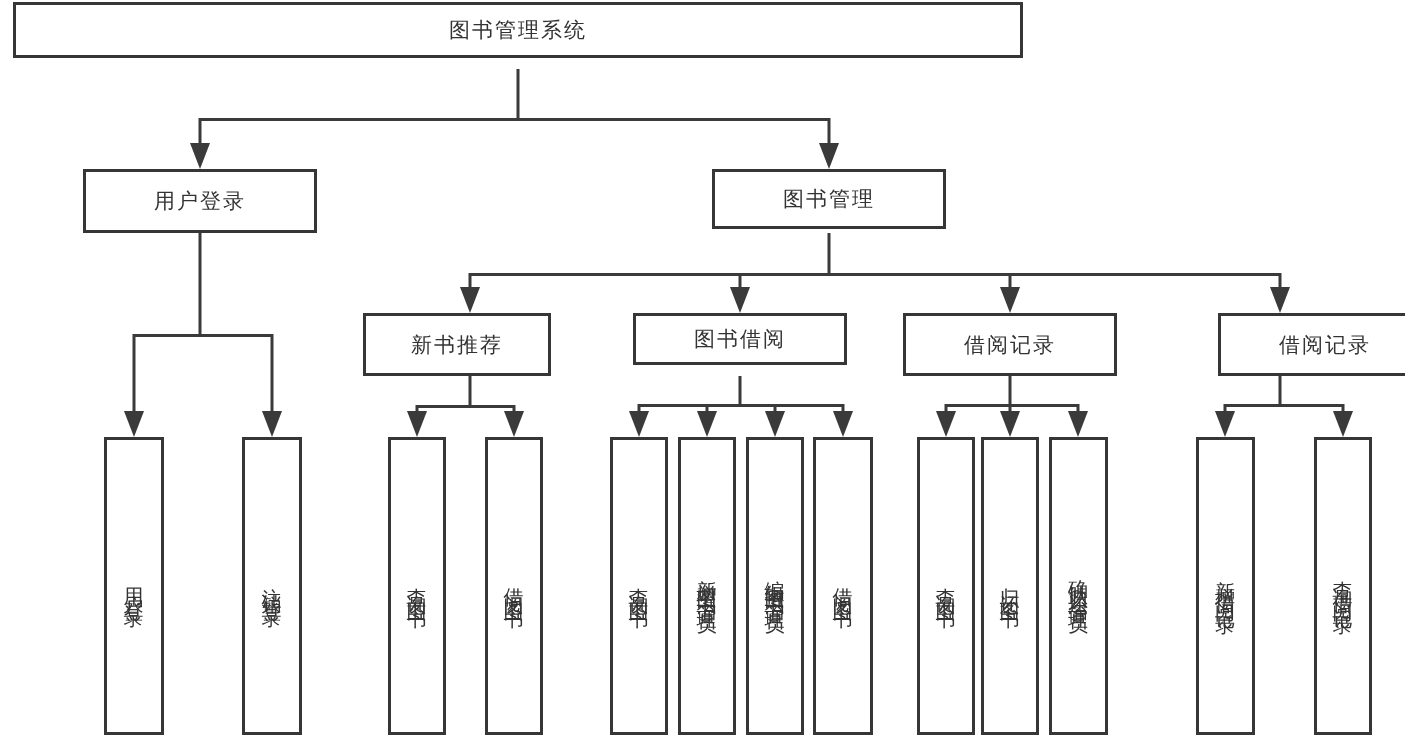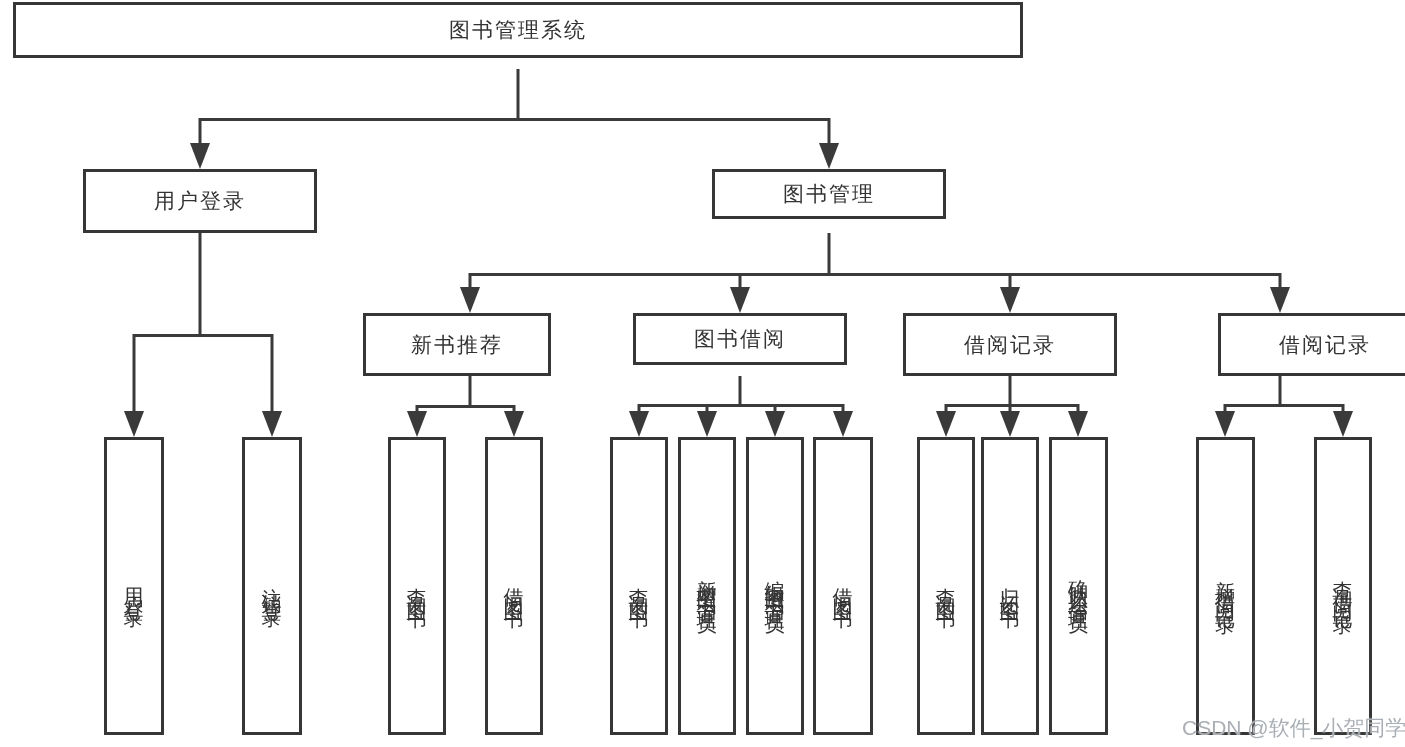--- a/index.html
+++ b/index.html
@@ -94,21 +94,21 @@
     </g>
   </svg>
 
   <div class="node" style="left:13px; top:2px; width:1010px; height:56px;">
     <span class="hlabel">图书管理系统</span>
   </div>
 
   <div class="node" style="left:83px; top:169px; width:234px; height:64px;">
     <span class="hlabel">用户登录</span>
   </div>
-  <div class="node" style="left:712px; top:169px; width:234px; height:50px;">
+  <div class="node" style="left:712px; top:169px; width:234px; height:60px;">
     <span class="hlabel">图书管理</span>
   </div>
 
   <div class="node" style="left:363px; top:313px; width:188px; height:63px;">
     <span class="hlabel">新书推荐</span>
   </div>
   <div class="node" style="left:633px; top:313px; width:214px; height:52px;">
     <span class="hlabel">图书借阅</span>
   </div>
   <div class="node" style="left:903px; top:313px; width:214px; height:63px;">
@@ -155,15 +155,14 @@
     <span class="vlabel" style="letter-spacing:5px;">确认归还（管理员）</span>
   </div>
 
   <div class="node" style="left:1196px; top:437px; width:59px; height:298px;">
     <span class="vlabel">新增借阅记录</span>
   </div>
   <div class="node" style="left:1314px; top:437px; width:58px; height:298px;">
     <span class="vlabel">查询借阅记录</span>
   </div>
 
-  <div class="watermark">CSDN @软件_小贺同学</div>
 
 </div>
 
 </body></html>

